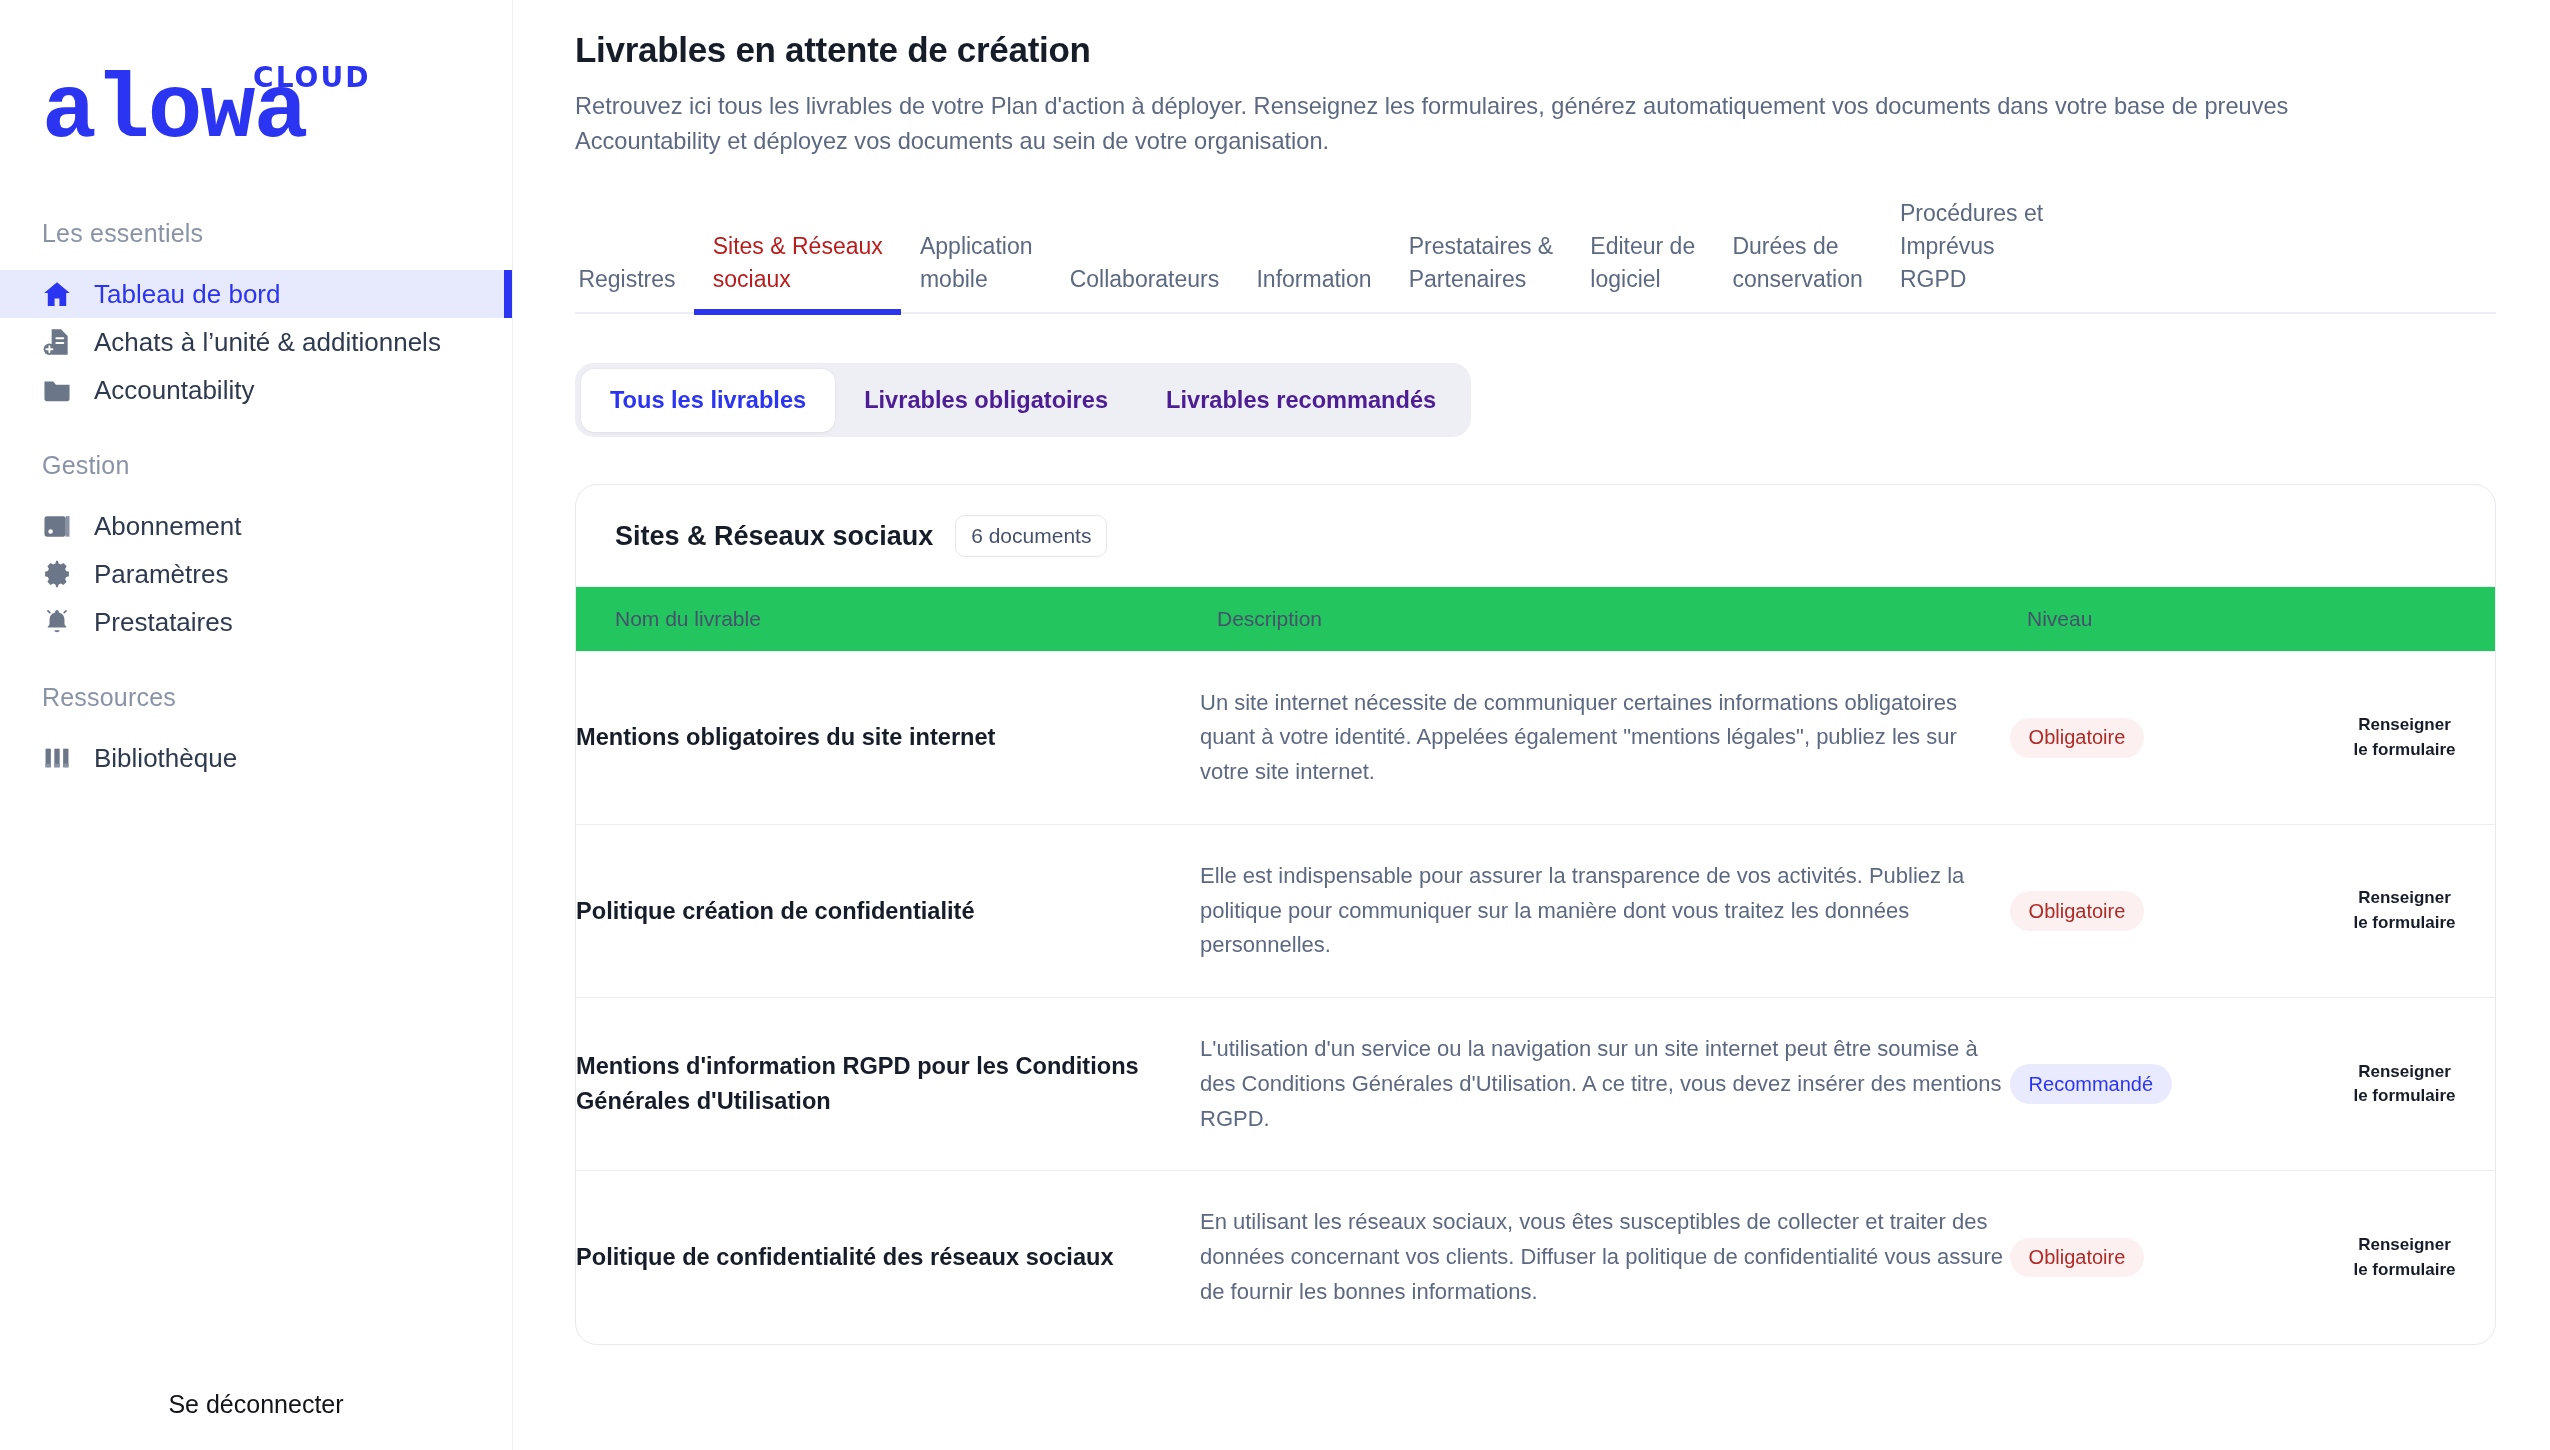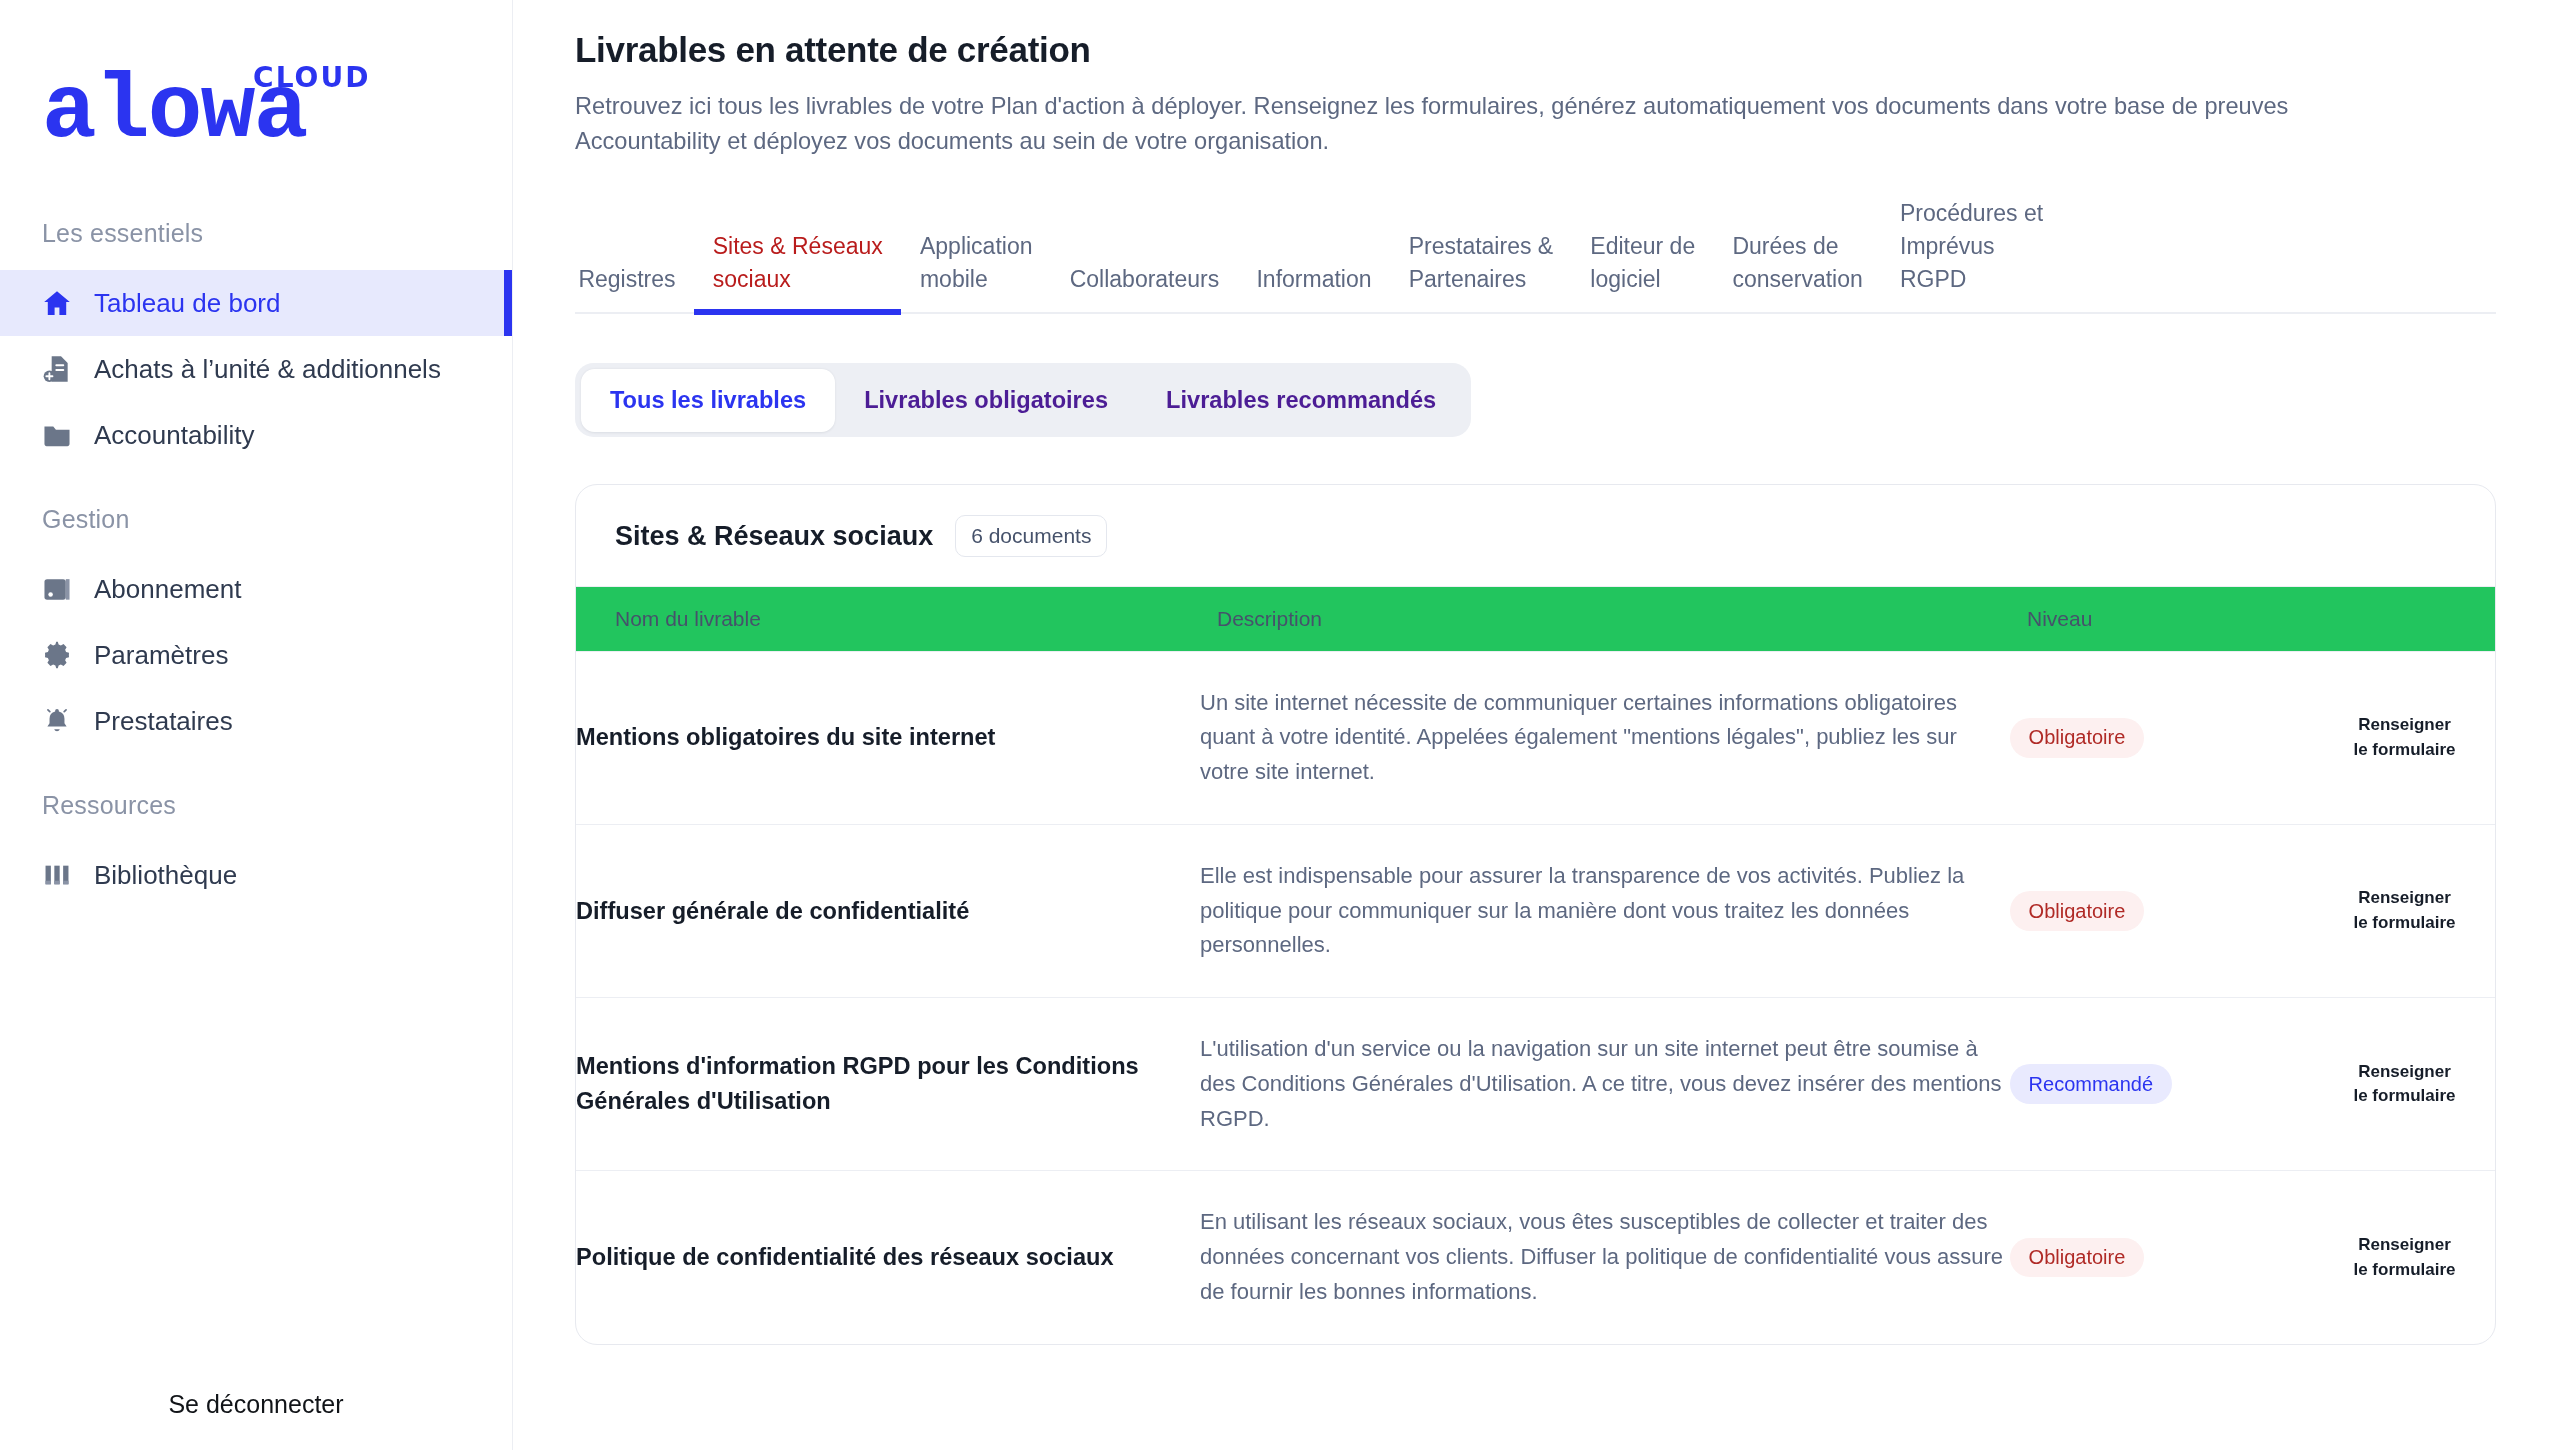--- a/index.html
+++ b/index.html
@@ -68,21 +68,21 @@
     margin-bottom: 22px;
     letter-spacing: 0.2px;
   }
   .nav-group { margin-bottom: 37px; }
   .nav-group.g1 { margin-top: 8.4px; }
 
   .nav-item {
     display: flex;
     align-items: center;
     gap: 20px;
-    height: 66px;
+    height: 48px;
     padding-left: 40px;
     font-size: 26px;
     color: #2f3a4f;
     position: relative;
     cursor: pointer;
     text-decoration: none;
   }
   .nav-item .label { line-height: 1; }
   .nav-item.active {
     background: #e7e9fd;
@@ -462,21 +462,21 @@
             <td class="c-level">
               <span class="level-badge obligatoire">Obligatoire</span>
             </td>
             <td class="c-action">
               <a class="action-link" href="#">Renseigner
 le formulaire</a>
             </td>
           </tr>
 
           <tr>
-            <td class="c-name">Diffuser générale de confidentialité</td>
+            <td class="c-name">Politique création de confidentialité</td>
             <td class="c-desc">Elle est indispensable pour assurer la transparence de vos activités. Publiez la politique pour communiquer sur la manière dont vous traitez les données personnelles.</td>
             <td class="c-level">
               <span class="level-badge obligatoire">Obligatoire</span>
             </td>
             <td class="c-action">
               <a class="action-link" href="#">Renseigner
 le formulaire</a>
             </td>
           </tr>
 

